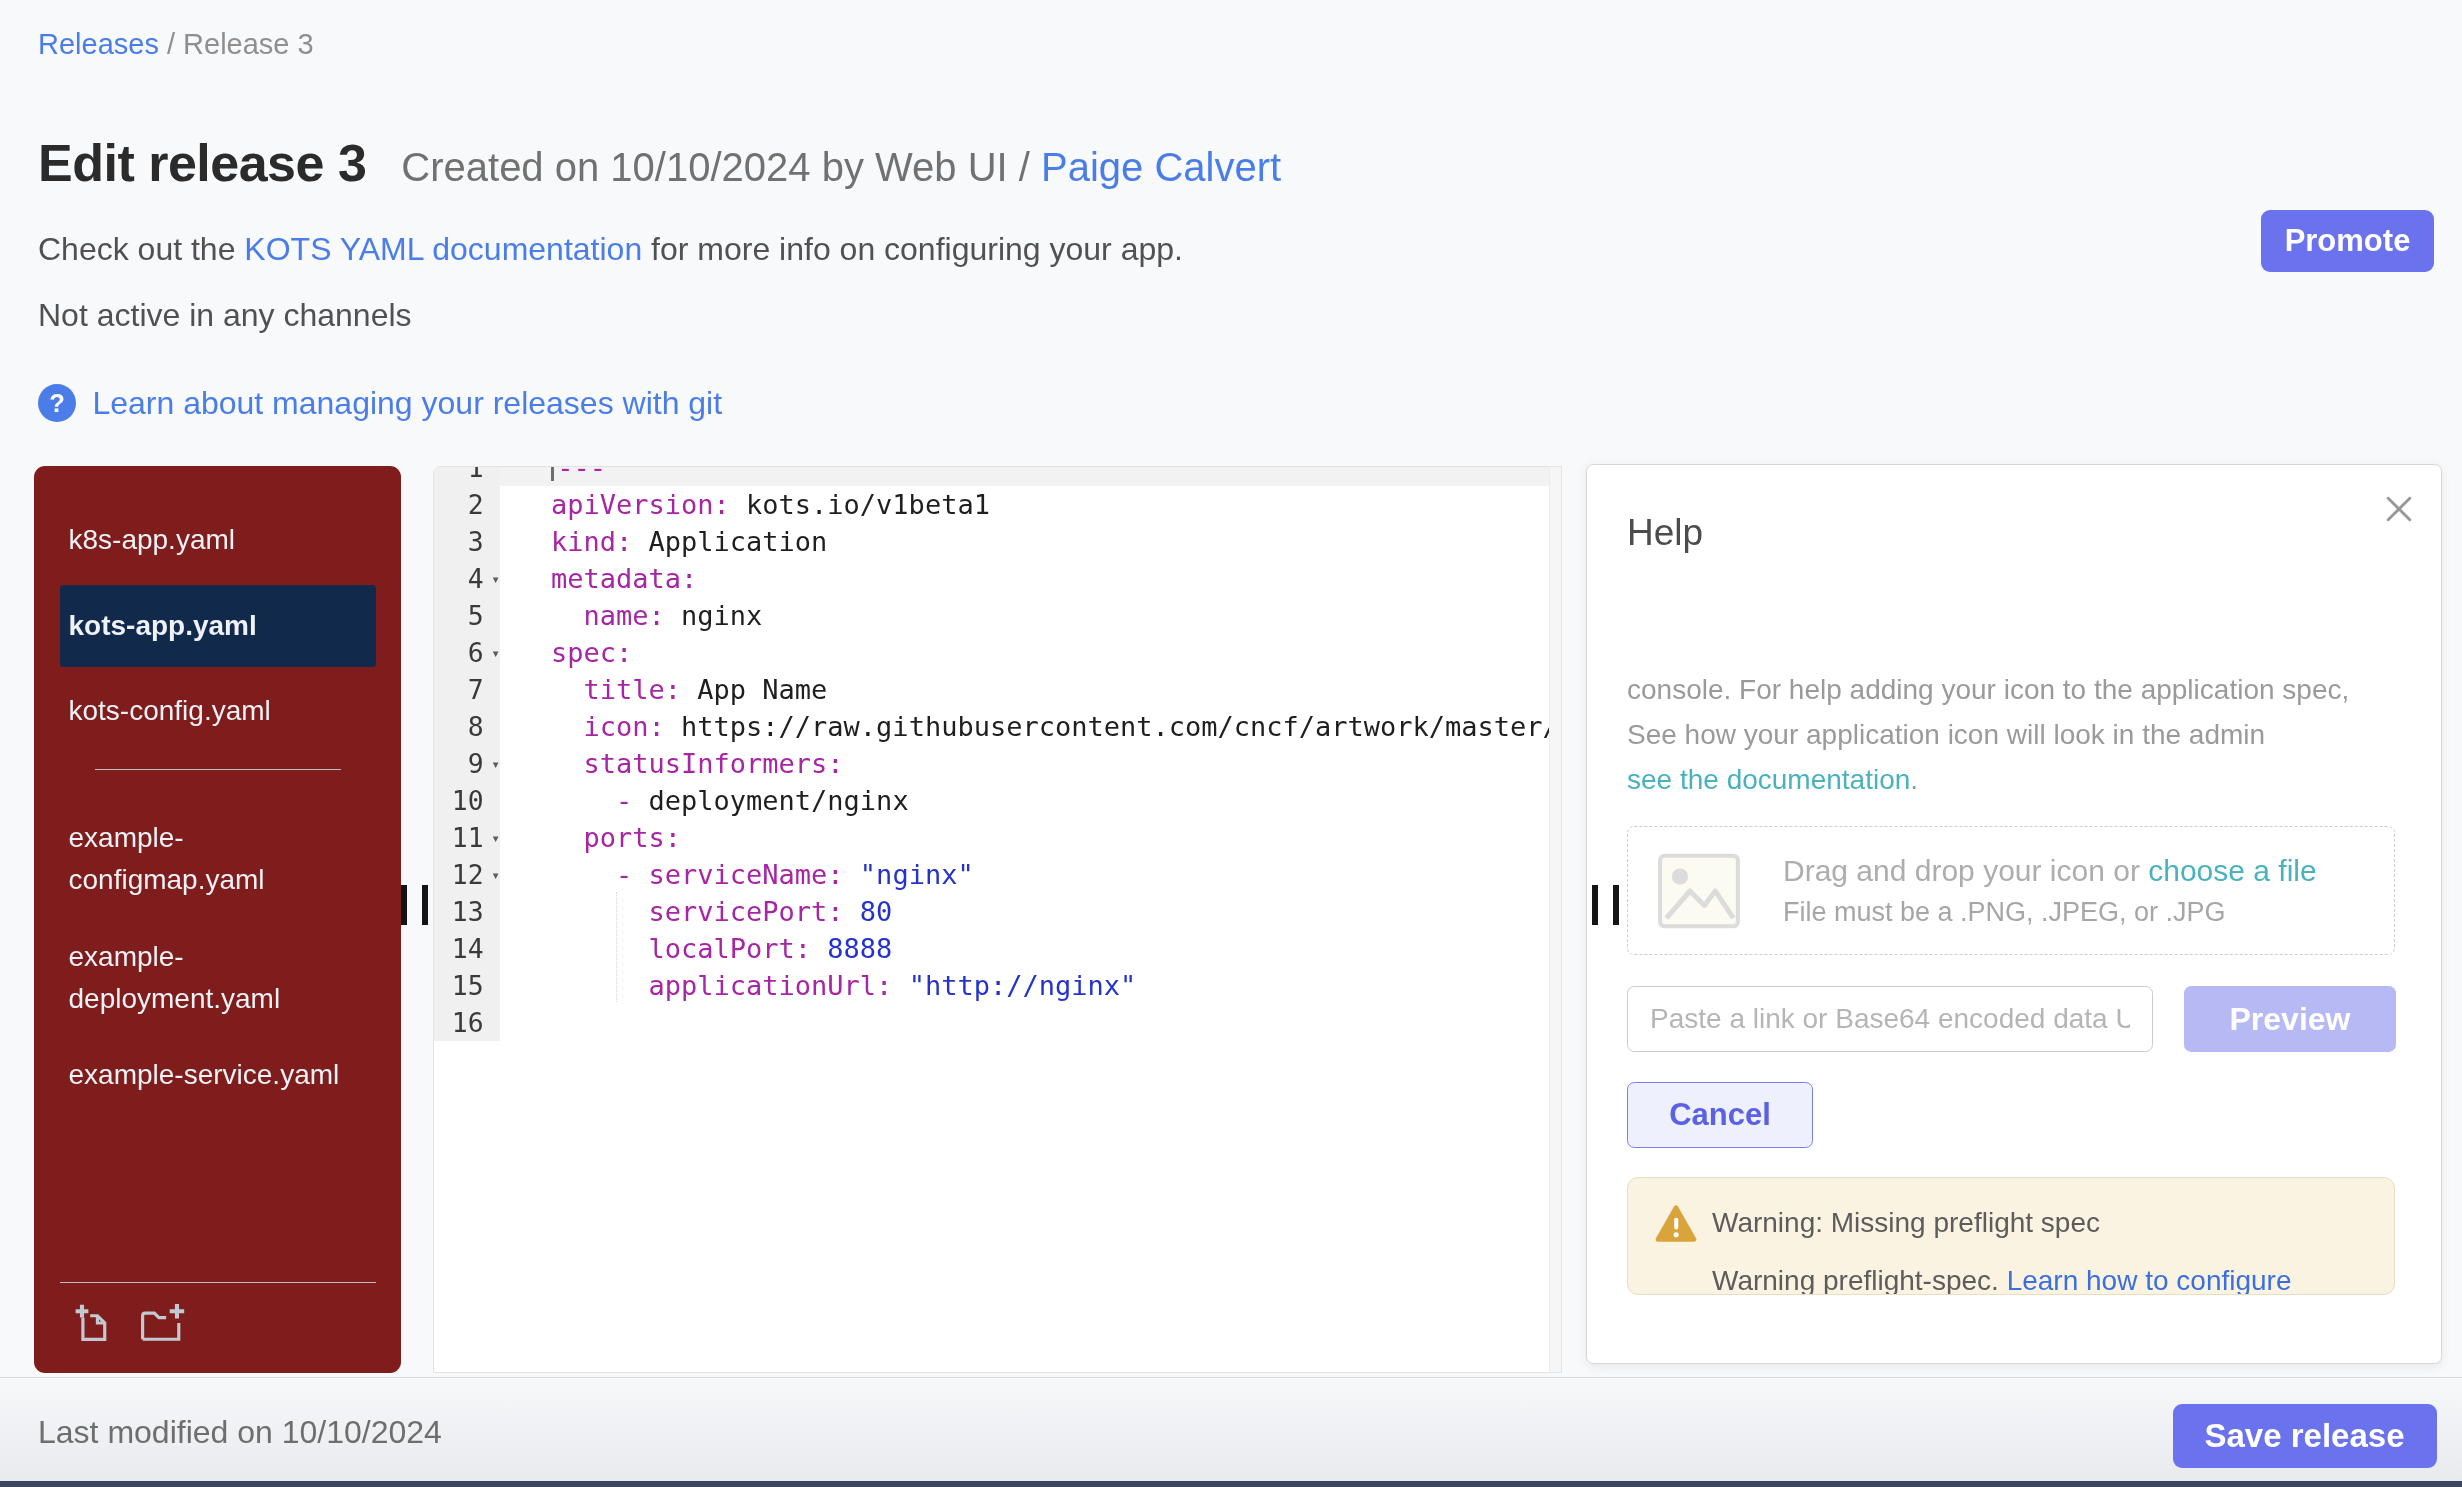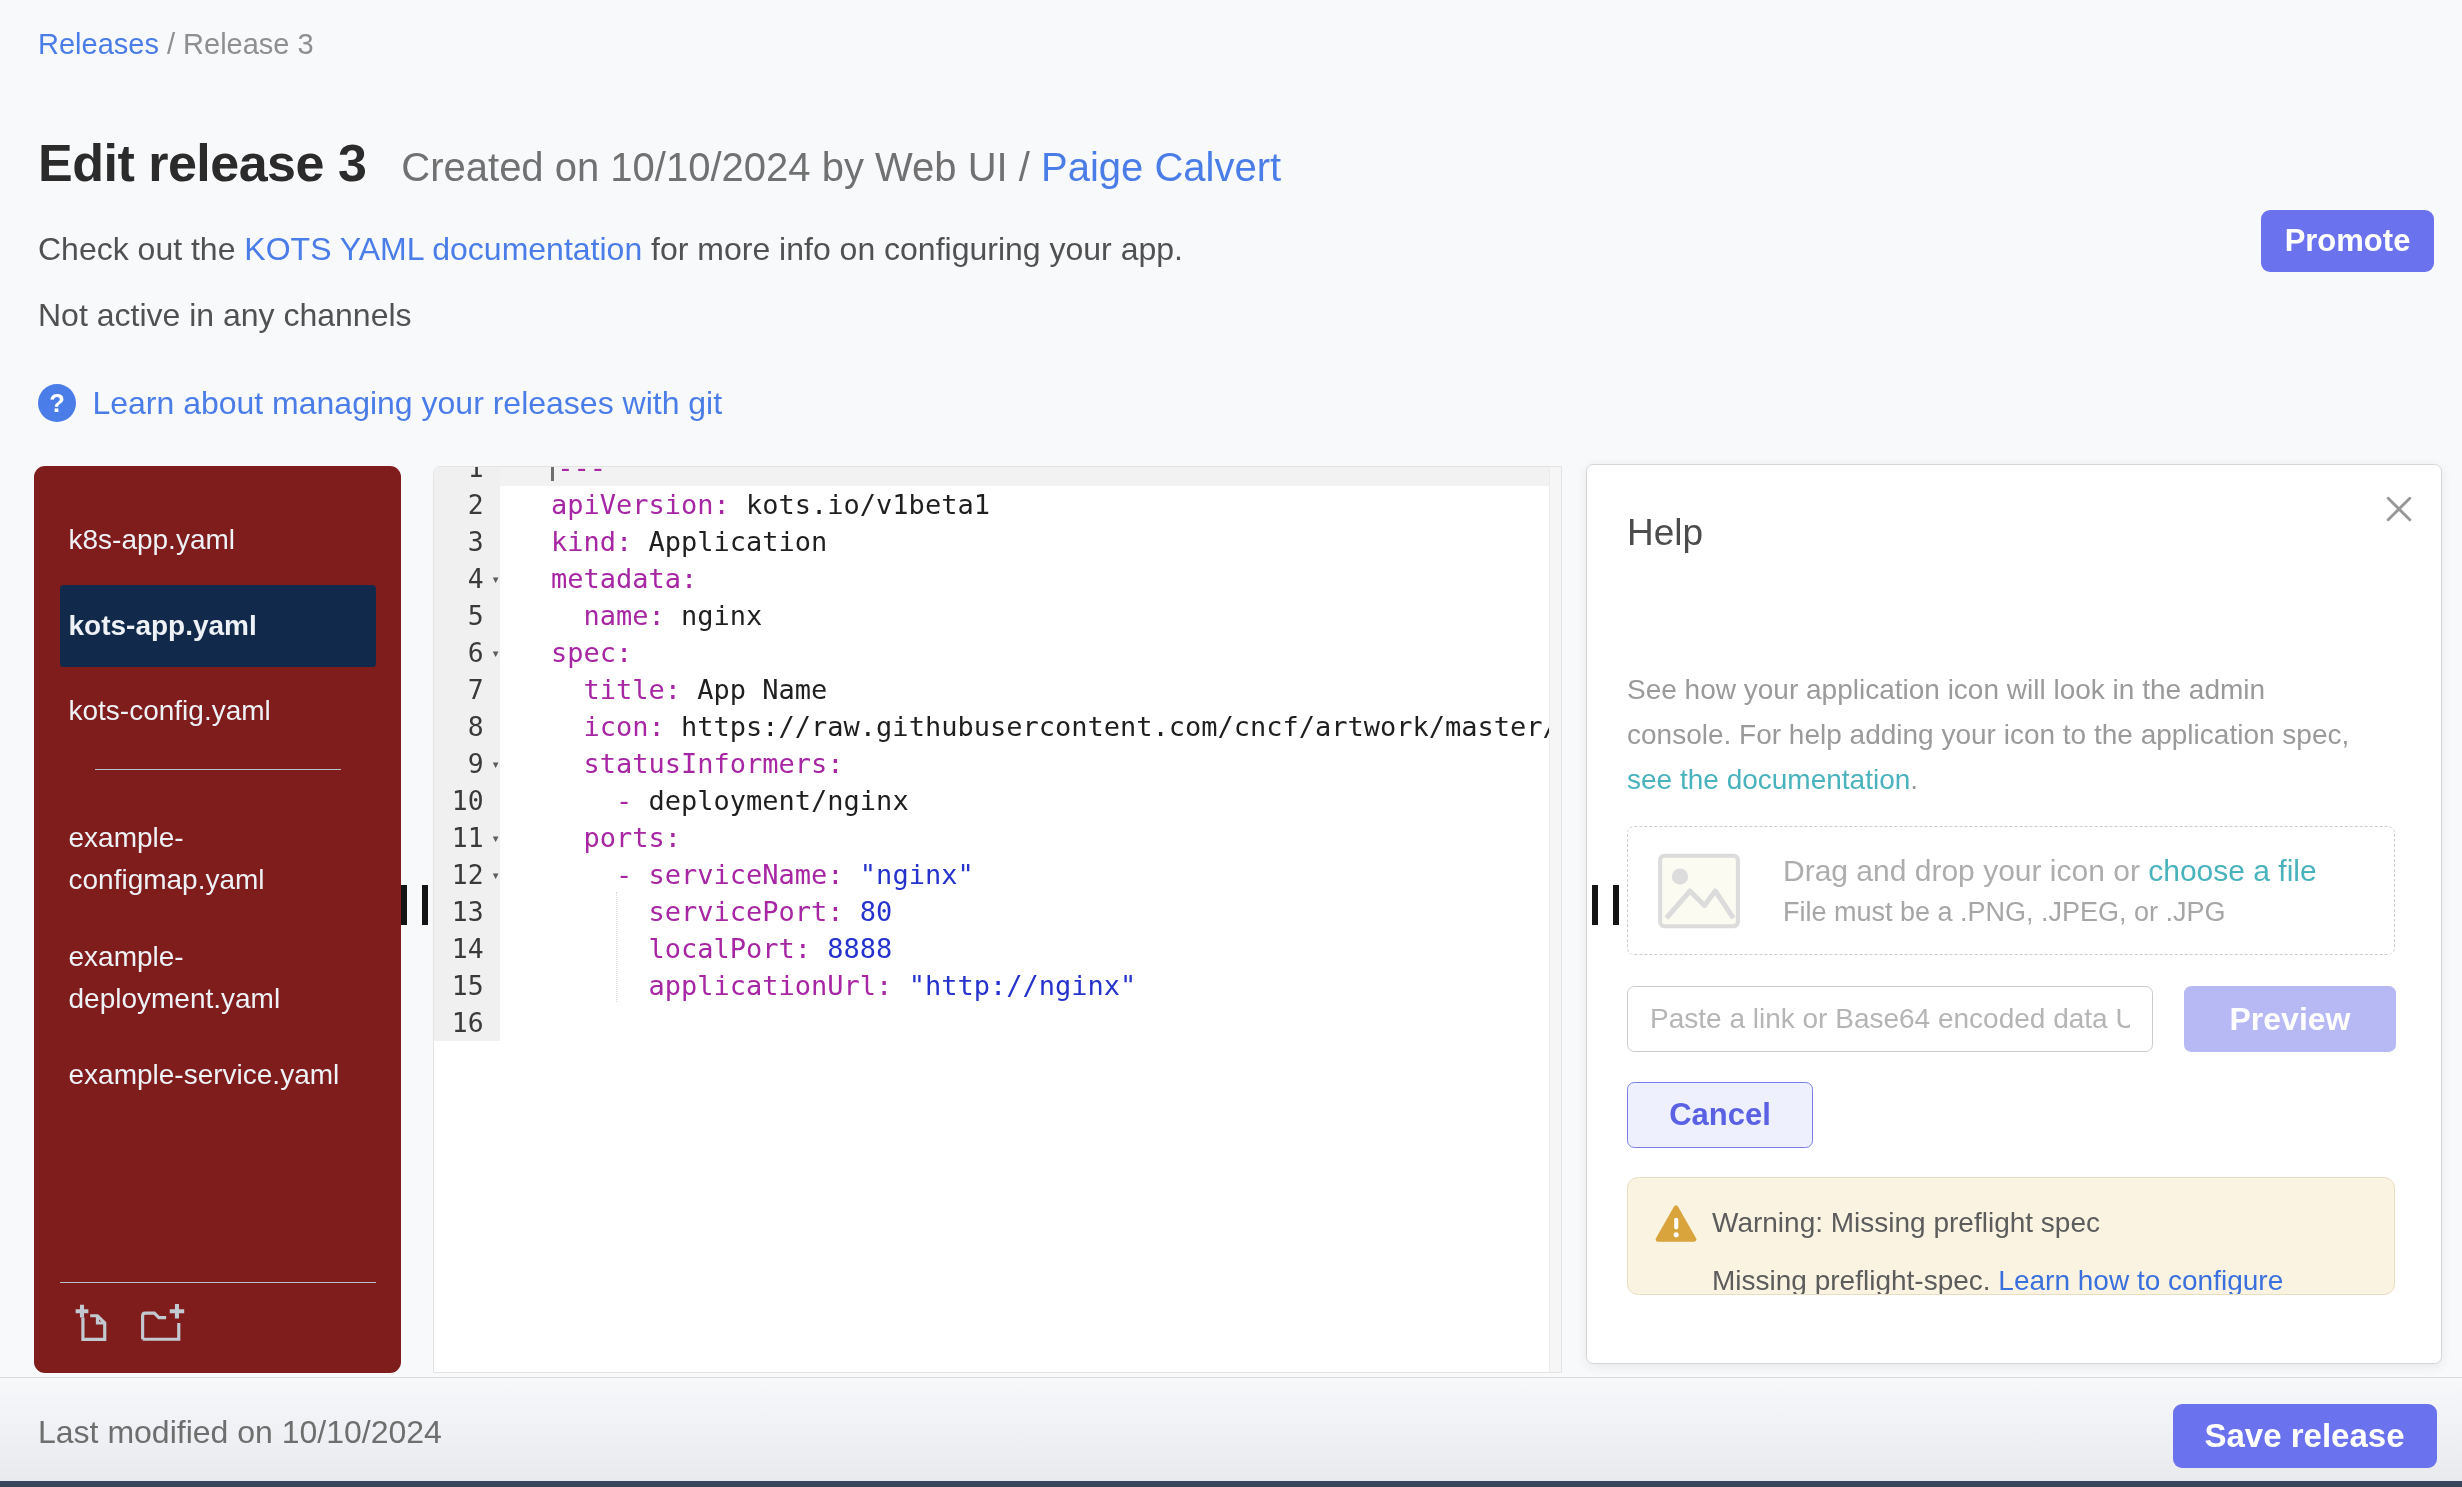--- a/index.html
+++ b/index.html
@@ -280,22 +280,22 @@
 <div class="help-panel">
   <button class="close-btn">
     <svg width="36" height="36" viewBox="0 0 40 40">
       <path d="M8 8 L32 32 M32 8 L8 32" stroke="#979797" stroke-width="3.2" stroke-linecap="round"></path>
     </svg>
   </button>
   <div class="help-title">Help</div>
 
 
   <div class="help-desc">
+    <span style="display:block">console. For help adding your icon to the application spec,</span>
     <span style="display:block">See how your application icon will look in the admin</span>
-    <span style="display:block">console. For help adding your icon to the application spec,</span>
     <span style="display:block"><a class="teal">see the documentation</a><span>.</span></span>
   </div>
 
   <div class="dropzone">
     <svg width="84" height="76" viewBox="0 0 92 84">
       <rect x="3" y="3" width="86" height="78" rx="5" fill="#fcfbf2" stroke="#dcdcdc" stroke-width="4.5"></rect>
       <circle cx="25" cy="26" r="9" fill="#dcdcdc"></circle>
       <path d="M10 72 L36 42 L52 58 L64 42 L84 72" fill="none" stroke="#dcdcdc" stroke-width="5.5" stroke-linejoin="round"></path>
     </svg>
     <div class="dz-texts">
@@ -311,21 +311,21 @@
 
   <button class="cancel-btn">Cancel</button>
 
   <div class="warning-box">
     <svg class="warn-icon" width="42" height="38" viewBox="0 0 46 42">
       <path d="M23 3 L43 38 H3 Z" fill="#d9a43c" stroke="#d9a43c" stroke-width="5" stroke-linejoin="round"></path>
       <rect x="21" y="14" width="4.5" height="13" rx="2" fill="#fff"></rect>
       <circle cx="23.2" cy="33" r="2.8" fill="#fff"></circle>
     </svg>
     <div class="warn-title">Warning: Missing preflight spec</div>
-    <div class="warn-body"><span>Missing preflight-spec. </span><a class="warn-link">Learn how to configure</a></div>
+    <div class="warn-body"><span>Warning preflight-spec. </span><a class="warn-link">Learn how to configure</a></div>
   </div>
 </div>
 
 <div class="footer">
   <div class="last-modified">Last modified on 10/10/2024</div>
   <button class="btn-primary save-btn">Save release</button>
 </div>
 <div class="bottom-strip"></div>
 
 

